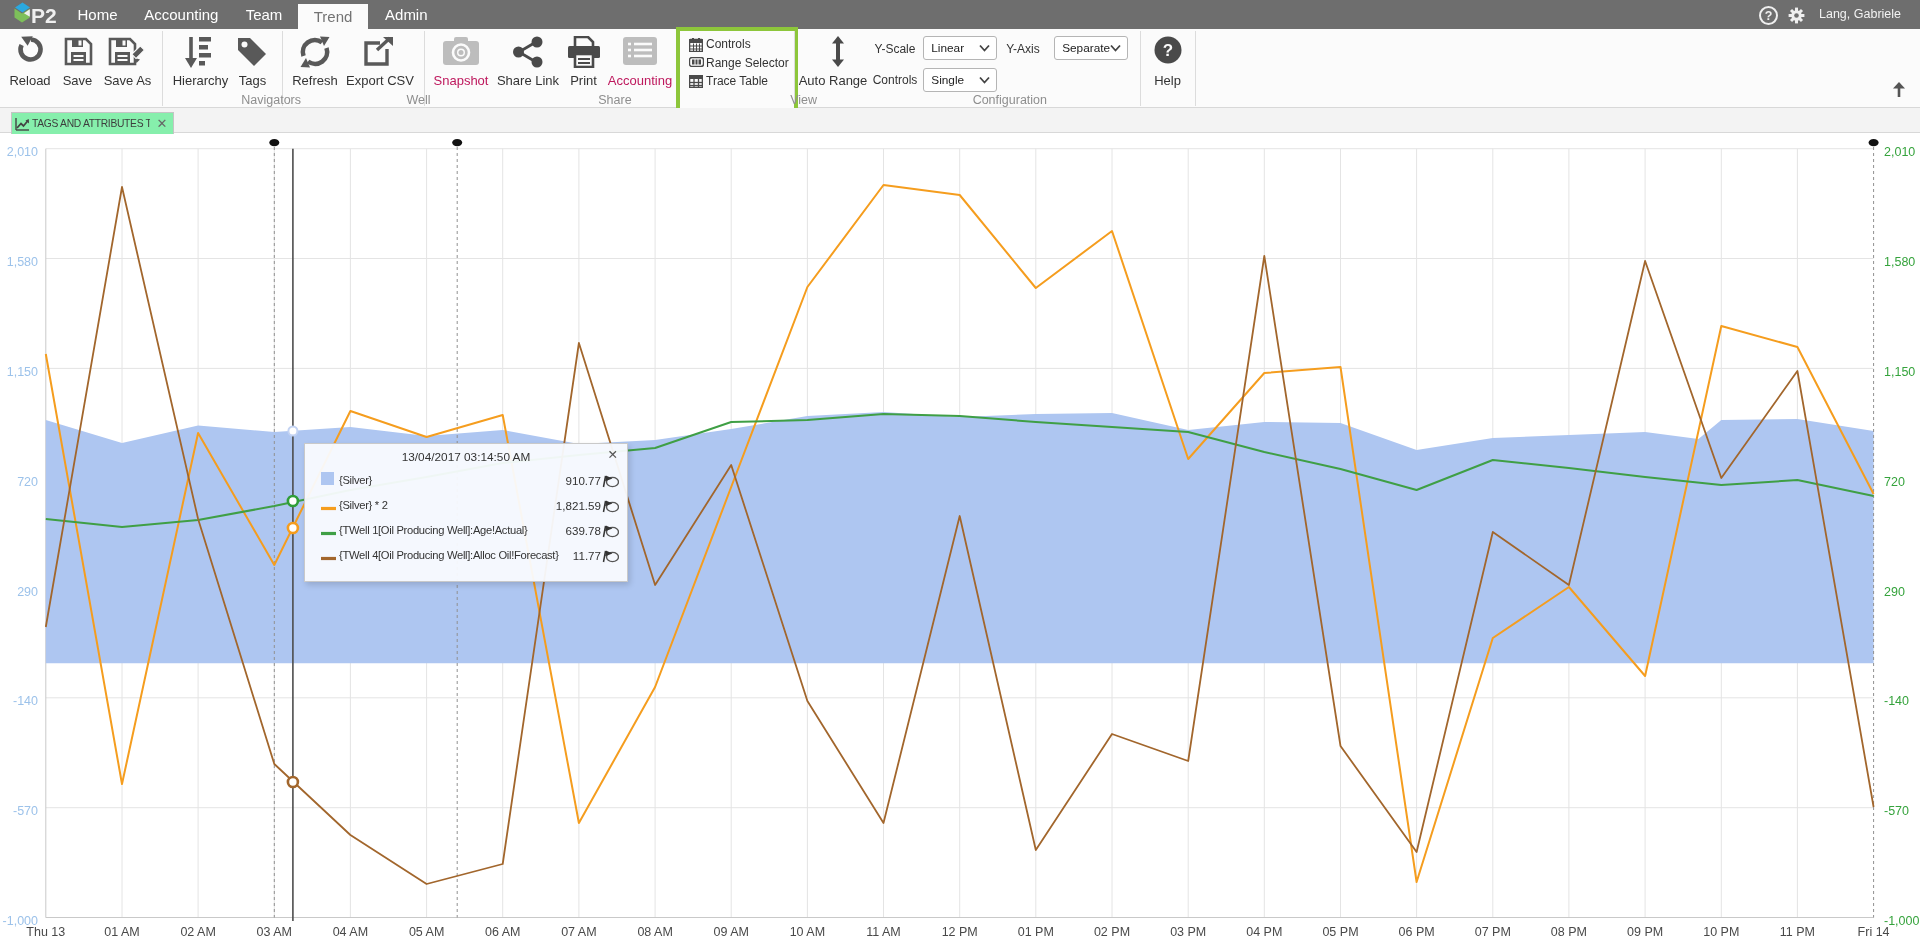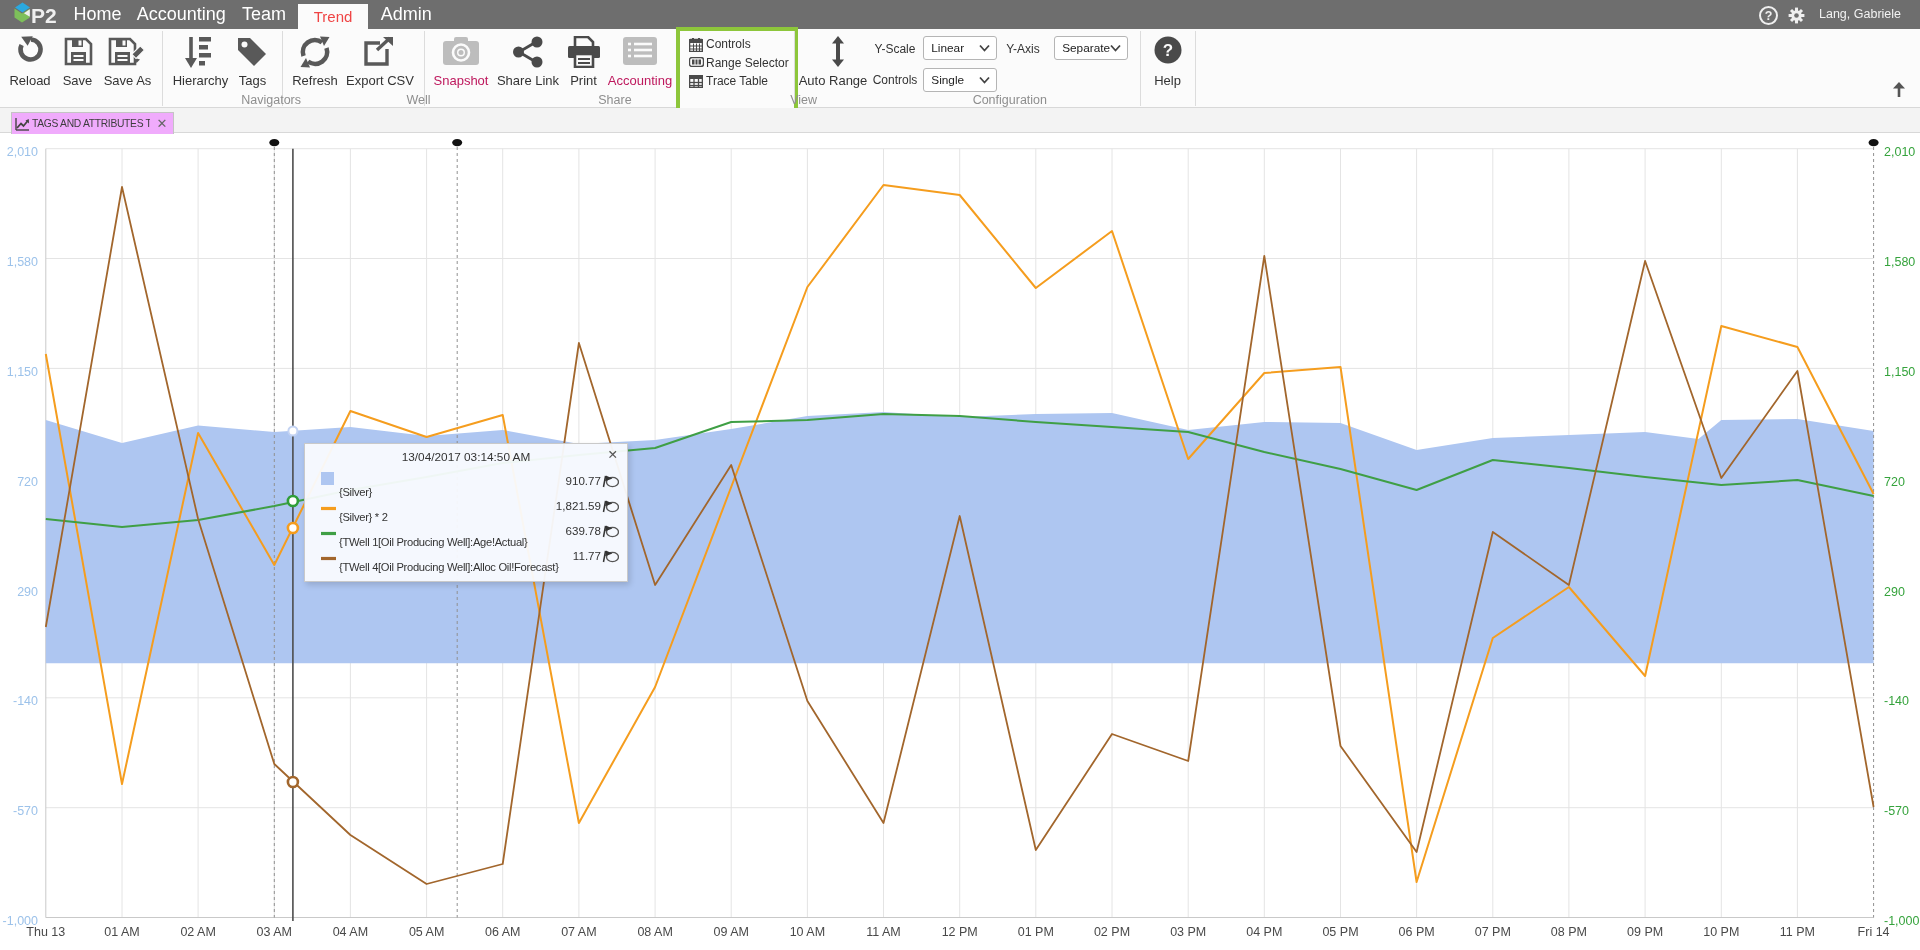--- a/index.html
+++ b/index.html
@@ -1,52 +1,52 @@
 <!DOCTYPE html>
 <html><head>
 <meta charset="utf-8">
 <style>
 * { margin:0; padding:0; box-sizing:border-box; }
 html,body { width:1920px; height:950px; overflow:hidden; background:#fff;
   font-family:"Liberation Sans", sans-serif; }
 .abs { position:absolute; }
 #navbar { position:absolute; left:0; top:0; width:1920px; height:29px; background:#6e6e6e; }
 .menuitem { position:absolute; top:0; height:29px; line-height:29px; color:#fff;
-  font-size:18px; transform:translateX(-50%); white-space:nowrap; }
+  font-size:15px; transform:translateX(-50%); white-space:nowrap; }
 #trendtab { position:absolute; left:297.8px; top:4px; width:70.6px; height:25px;
-  background:#fbfbfb; color:#ef4444; font-size:15px; text-align:center; line-height:26px; }
+  background:#fbfbfb; color:#737373; font-size:15px; text-align:center; line-height:26px; }
 #username { position:absolute; left:1819px; top:0; height:29px; line-height:29px;
   color:#f2f2f2; font-size:12.5px; }
 #ribbon { position:absolute; left:0; top:29px; width:1920px; height:79px; background:#fbfbfb;
   border-bottom:1px solid #d8d8d8; }
 .vsep { position:absolute; top:2px; height:75px; width:1px; background:#dcdcdc; }
 .rbtn { position:absolute; top:7px; width:90px; height:60px; transform:translateX(-50%); text-align:center; }
 .rbtn svg { display:block; margin:0 auto; }
 .rlabel { position:absolute; top:44px; width:160px; transform:translateX(-50%);
   text-align:center; font-size:13px; color:#333; white-space:nowrap; }
 .rlabel.dis { color:#be185d; }
 .glabel { position:absolute; top:64px; width:160px; transform:translateX(-50%);
   text-align:right; font-size:12.5px; color:#8e8e8e; white-space:nowrap; }
 .cfglab { position:absolute; transform:translate(-50%,-50%); font-size:12px; color:#333; white-space:nowrap; }
 .selbox { position:absolute; width:73.5px; height:24px; background:#fff; border:1px solid #b5b5b5;
   border-radius:3px; font-size:11.8px; color:#222; line-height:22px; padding-left:7px; }
 .selbox svg { position:absolute; right:6px; top:7px; }
 #tabstrip { position:absolute; left:0; top:108px; width:1920px; height:25px; background:#f3f3f3;
   border-bottom:1px solid #d8d8d8; }
-#activetab { position:absolute; left:11px; top:4px; width:163px; height:22px; background:#f0abfc;
+#activetab { position:absolute; left:11px; top:4px; width:163px; height:22px; background:#86efac;
   border:1px solid #c4c4c4; border-bottom:none; font-size:10.3px; color:#3d3d3d; letter-spacing:-0.3px;
   line-height:21px; white-space:nowrap; overflow:hidden; }
 #chartsvg { position:absolute; left:0; top:0; width:1920px; height:950px; }
 #tooltip { position:absolute; left:304px; top:443px; width:324px; height:139px;
   background:rgba(249,251,254,0.95); border:1px solid #c9c9c9;
   box-shadow:2px 3px 6px rgba(0,0,0,0.15); }
 #tt-title { position:absolute; top:6px; left:0; width:100%; text-align:center; font-size:11.8px; color:#333; }
 #tt-close { position:absolute; top:3px; right:9px; font-size:12.5px; color:#555; }
 .ttrow { position:absolute; left:16px; width:298px; height:20px; font-size:11.2px; color:#333; }
-.ttname { position:absolute; left:18px; top:2px; white-space:nowrap; letter-spacing:-0.3px;margin-top:12px; }
+.ttname { position:absolute; left:18px; top:2px; white-space:nowrap; letter-spacing:-0.3px; }
 .ttval { position:absolute; right:18px; top:2px; font-size:11.6px; }
 .ttic { position:absolute; right:0; top:3px; }
 </style>
 </head>
 <body>
 <svg id="chartsvg" viewBox="0 0 1920 950">
 <line x1="45.8" y1="148.7" x2="1873.6" y2="148.7" stroke="#e4e4e4" stroke-width="1"></line>
 <line x1="45.8" y1="258.5" x2="1873.6" y2="258.5" stroke="#e4e4e4" stroke-width="1"></line>
 <line x1="45.8" y1="368.4" x2="1873.6" y2="368.4" stroke="#e4e4e4" stroke-width="1"></line>
 <line x1="45.8" y1="478.2" x2="1873.6" y2="478.2" stroke="#e4e4e4" stroke-width="1"></line>

